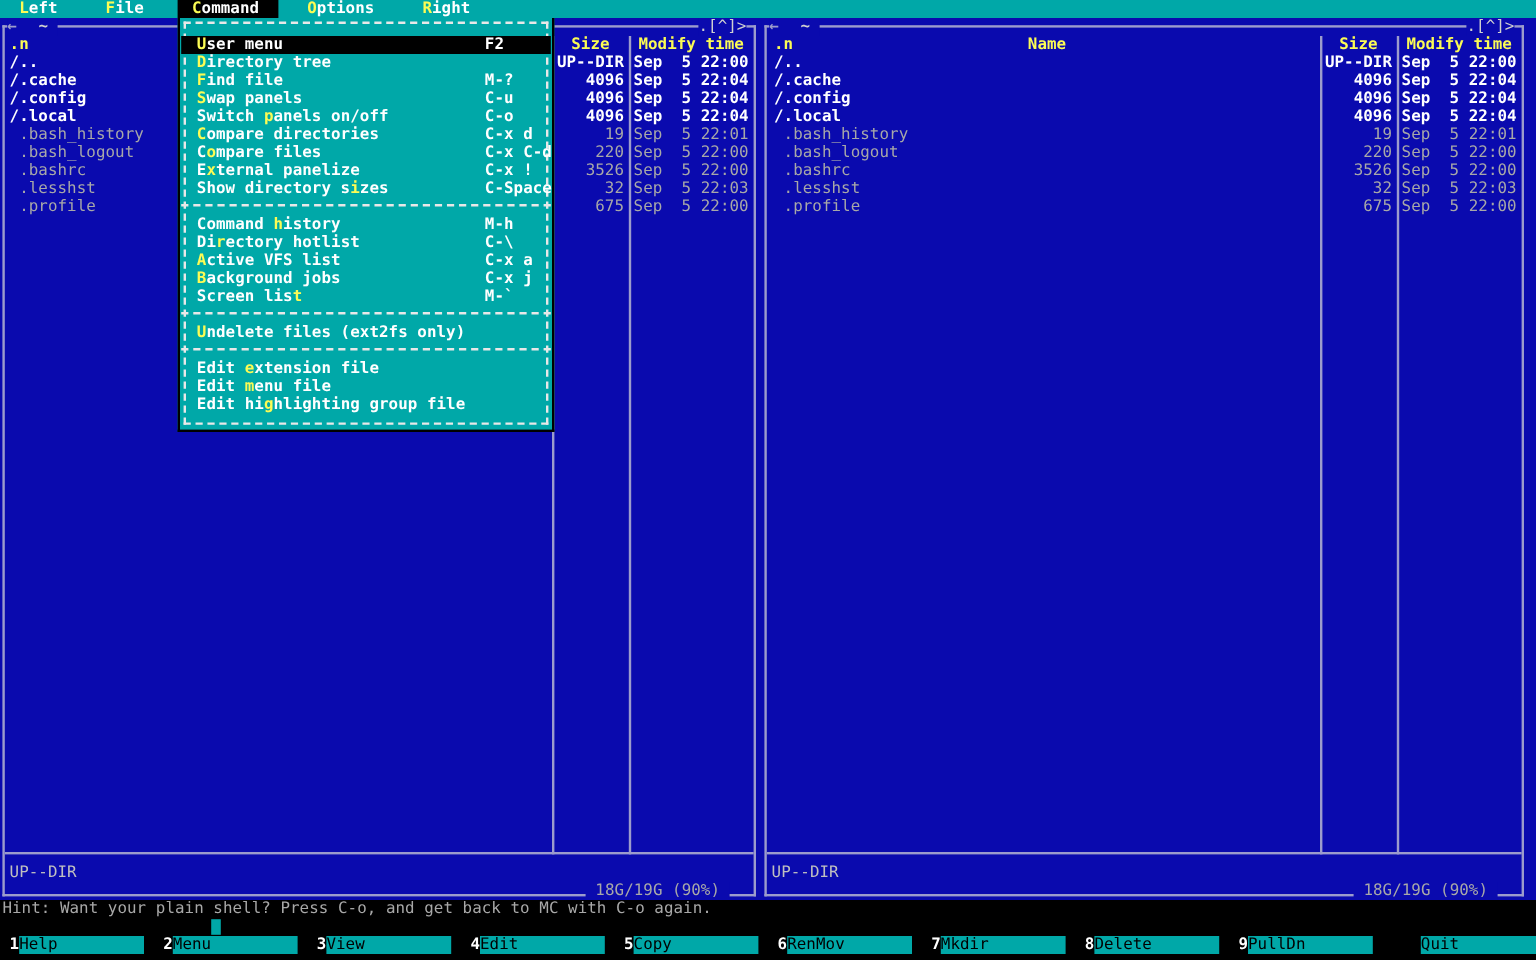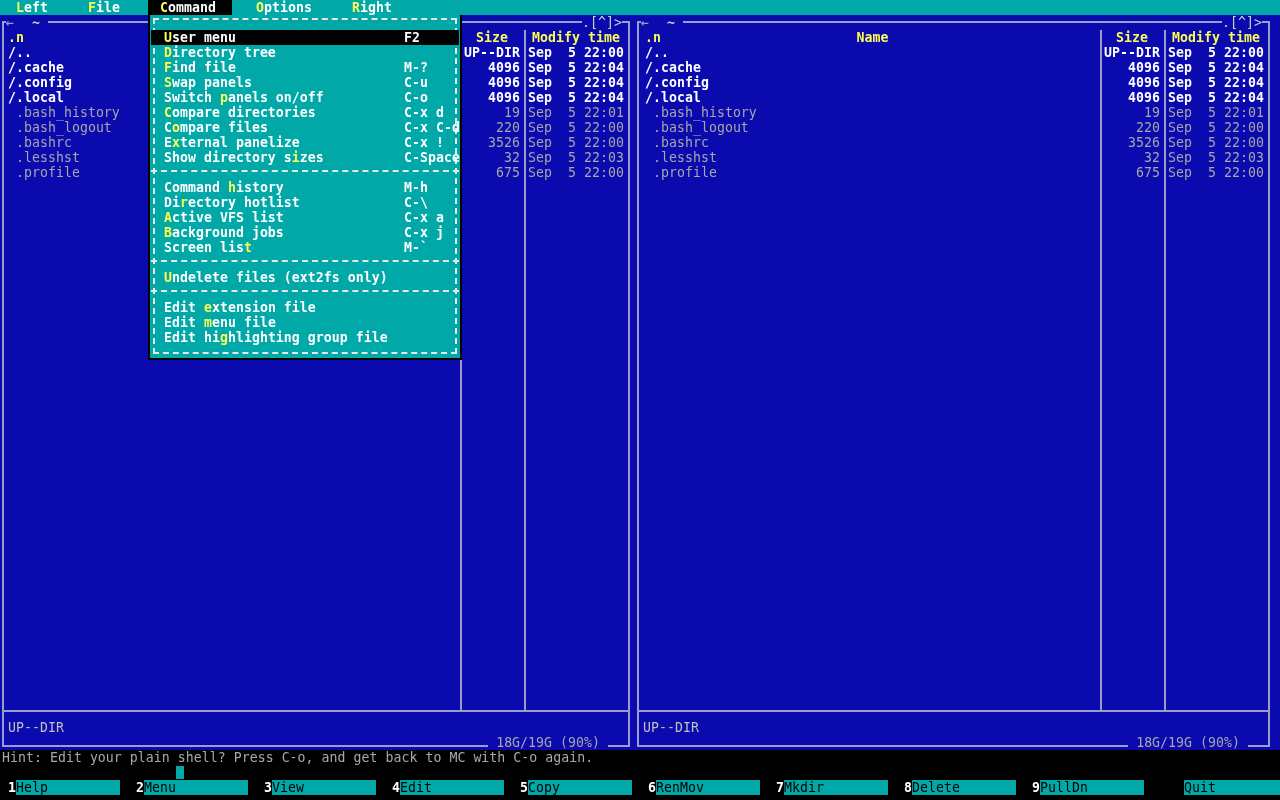--- a/index.html
+++ b/index.html
@@ -14,19 +14,19 @@
 </style>
 </head>
 <body>
 
 <div class="screen">
   <div class="blk" id="panels-bg" style="left: 0px; top: 15px; width: 1280px; height: 735px; background: rgb(10, 10, 174);"></div>
   <div class="blk" id="panel-left" style="left: 2px; top: 15px; width: 628px; height: 735px;"><div class="abs" style="left: 0px; top: 6px; width: 628px; height: 2px; background: rgb(156, 156, 204);"></div><div class="abs" style="left: 0px; top: 730px; width: 628px; height: 2px; background: rgb(156, 156, 204);"></div><div class="abs" style="left: 0px; top: 6px; width: 2px; height: 726px; background: rgb(156, 156, 204);"></div><div class="abs" style="left: 626px; top: 6px; width: 2px; height: 726px; background: rgb(156, 156, 204);"></div><div class="abs" style="left: 458px; top: 15px; width: 2px; height: 682px; background: rgb(156, 156, 204);"></div><div class="abs" style="left: 522px; top: 15px; width: 2px; height: 682px; background: rgb(156, 156, 204);"></div><div class="abs" style="left: 2px; top: 695px; width: 624px; height: 2px; background: rgb(156, 156, 204);"></div><div class="abs" style="left: 4px; top: 0px; background: rgb(10, 10, 174); color: rgb(156, 156, 204); font-weight: bold;">←  </div><div class="abs" style="left: 22px; top: 0px; background: rgb(10, 10, 174); color: rgb(208, 208, 208); font-weight: bold;"> ~ </div><div class="abs" style="right: 8px; top: 0px; background: rgb(10, 10, 174); color: rgb(208, 208, 208);">.[^]&gt;</div><div class="abs" style="left: 6px; top: 15px; color: rgb(252, 252, 84); font-weight: bold;">.n</div><div class="abs" style="left: 6px; top: 15px; width: 452px; text-align: center; color: rgb(252, 252, 84); font-weight: bold;">Name</div><div class="abs" style="left: 458px; top: 15px; width: 64px; text-align: center; color: rgb(252, 252, 84); font-weight: bold;">Size</div><div class="abs" style="left: 530px; top: 15px; color: rgb(252, 252, 84); font-weight: bold;">Modify time</div><div class="abs" style="left: 2px; top: 30px; width: 624px; height: 15px;"><div class="abs" style="left: 4px; top: 0px; color: rgb(255, 255, 255); font-weight: bold;">/..</div><div class="abs" style="left: 460px; top: 0px; width: 56px; text-align: right; color: rgb(255, 255, 255); font-weight: bold;">UP--DIR</div><div class="abs" style="left: 524px; top: 0px; color: rgb(255, 255, 255); font-weight: bold;">Sep  5 22:00</div></div><div class="abs" style="left: 2px; top: 45px; width: 624px; height: 15px;"><div class="abs" style="left: 4px; top: 0px; color: rgb(255, 255, 255); font-weight: bold;">/.cache</div><div class="abs" style="left: 460px; top: 0px; width: 56px; text-align: right; color: rgb(255, 255, 255); font-weight: bold;">4096</div><div class="abs" style="left: 524px; top: 0px; color: rgb(255, 255, 255); font-weight: bold;">Sep  5 22:04</div></div><div class="abs" style="left: 2px; top: 60px; width: 624px; height: 15px;"><div class="abs" style="left: 4px; top: 0px; color: rgb(255, 255, 255); font-weight: bold;">/.config</div><div class="abs" style="left: 460px; top: 0px; width: 56px; text-align: right; color: rgb(255, 255, 255); font-weight: bold;">4096</div><div class="abs" style="left: 524px; top: 0px; color: rgb(255, 255, 255); font-weight: bold;">Sep  5 22:04</div></div><div class="abs" style="left: 2px; top: 75px; width: 624px; height: 15px;"><div class="abs" style="left: 4px; top: 0px; color: rgb(255, 255, 255); font-weight: bold;">/.local</div><div class="abs" style="left: 460px; top: 0px; width: 56px; text-align: right; color: rgb(255, 255, 255); font-weight: bold;">4096</div><div class="abs" style="left: 524px; top: 0px; color: rgb(255, 255, 255); font-weight: bold;">Sep  5 22:04</div></div><div class="abs" style="left: 2px; top: 90px; width: 624px; height: 15px;"><div class="abs" style="left: 4px; top: 0px; color: rgb(168, 168, 168); font-weight: normal;"> .bash_history</div><div class="abs" style="left: 460px; top: 0px; width: 56px; text-align: right; color: rgb(168, 168, 168); font-weight: normal;">19</div><div class="abs" style="left: 524px; top: 0px; color: rgb(168, 168, 168); font-weight: normal;">Sep  5 22:01</div></div><div class="abs" style="left: 2px; top: 105px; width: 624px; height: 15px;"><div class="abs" style="left: 4px; top: 0px; color: rgb(168, 168, 168); font-weight: normal;"> .bash_logout</div><div class="abs" style="left: 460px; top: 0px; width: 56px; text-align: right; color: rgb(168, 168, 168); font-weight: normal;">220</div><div class="abs" style="left: 524px; top: 0px; color: rgb(168, 168, 168); font-weight: normal;">Sep  5 22:00</div></div><div class="abs" style="left: 2px; top: 120px; width: 624px; height: 15px;"><div class="abs" style="left: 4px; top: 0px; color: rgb(168, 168, 168); font-weight: normal;"> .bashrc</div><div class="abs" style="left: 460px; top: 0px; width: 56px; text-align: right; color: rgb(168, 168, 168); font-weight: normal;">3526</div><div class="abs" style="left: 524px; top: 0px; color: rgb(168, 168, 168); font-weight: normal;">Sep  5 22:00</div></div><div class="abs" style="left: 2px; top: 135px; width: 624px; height: 15px;"><div class="abs" style="left: 4px; top: 0px; color: rgb(168, 168, 168); font-weight: normal;"> .lesshst</div><div class="abs" style="left: 460px; top: 0px; width: 56px; text-align: right; color: rgb(168, 168, 168); font-weight: normal;">32</div><div class="abs" style="left: 524px; top: 0px; color: rgb(168, 168, 168); font-weight: normal;">Sep  5 22:03</div></div><div class="abs" style="left: 2px; top: 150px; width: 624px; height: 15px;"><div class="abs" style="left: 4px; top: 0px; color: rgb(168, 168, 168); font-weight: normal;"> .profile</div><div class="abs" style="left: 460px; top: 0px; width: 56px; text-align: right; color: rgb(168, 168, 168); font-weight: normal;">675</div><div class="abs" style="left: 524px; top: 0px; color: rgb(168, 168, 168); font-weight: normal;">Sep  5 22:00</div></div><div class="abs" style="left: 6px; top: 705px; color: rgb(192, 192, 192);">UP--DIR</div><div class="abs" style="right: 22px; top: 720px; background: rgb(10, 10, 174); color: rgb(168, 168, 168);"> 18G/19G (90%) </div></div>
   <div class="blk" id="panel-right" style="left: 637px; top: 15px; width: 633px; height: 735px;"><div class="abs" style="left: 0px; top: 6px; width: 633px; height: 2px; background: rgb(156, 156, 204);"></div><div class="abs" style="left: 0px; top: 730px; width: 633px; height: 2px; background: rgb(156, 156, 204);"></div><div class="abs" style="left: 0px; top: 6px; width: 2px; height: 726px; background: rgb(156, 156, 204);"></div><div class="abs" style="left: 631px; top: 6px; width: 2px; height: 726px; background: rgb(156, 156, 204);"></div><div class="abs" style="left: 463px; top: 15px; width: 2px; height: 682px; background: rgb(156, 156, 204);"></div><div class="abs" style="left: 527px; top: 15px; width: 2px; height: 682px; background: rgb(156, 156, 204);"></div><div class="abs" style="left: 2px; top: 695px; width: 629px; height: 2px; background: rgb(156, 156, 204);"></div><div class="abs" style="left: 4px; top: 0px; background: rgb(10, 10, 174); color: rgb(156, 156, 204); font-weight: bold;">←  </div><div class="abs" style="left: 22px; top: 0px; background: rgb(10, 10, 174); color: rgb(208, 208, 208); font-weight: bold;"> ~ </div><div class="abs" style="right: 8px; top: 0px; background: rgb(10, 10, 174); color: rgb(208, 208, 208);">.[^]&gt;</div><div class="abs" style="left: 8px; top: 15px; color: rgb(252, 252, 84); font-weight: bold;">.n</div><div class="abs" style="left: 8px; top: 15px; width: 455px; text-align: center; color: rgb(252, 252, 84); font-weight: bold;">Name</div><div class="abs" style="left: 463px; top: 15px; width: 64px; text-align: center; color: rgb(252, 252, 84); font-weight: bold;">Size</div><div class="abs" style="left: 535px; top: 15px; color: rgb(252, 252, 84); font-weight: bold;">Modify time</div><div class="abs" style="left: 2px; top: 30px; width: 629px; height: 15px;"><div class="abs" style="left: 6px; top: 0px; color: rgb(255, 255, 255); font-weight: bold;">/..</div><div class="abs" style="left: 465px; top: 0px; width: 56px; text-align: right; color: rgb(255, 255, 255); font-weight: bold;">UP--DIR</div><div class="abs" style="left: 529px; top: 0px; color: rgb(255, 255, 255); font-weight: bold;">Sep  5 22:00</div></div><div class="abs" style="left: 2px; top: 45px; width: 629px; height: 15px;"><div class="abs" style="left: 6px; top: 0px; color: rgb(255, 255, 255); font-weight: bold;">/.cache</div><div class="abs" style="left: 465px; top: 0px; width: 56px; text-align: right; color: rgb(255, 255, 255); font-weight: bold;">4096</div><div class="abs" style="left: 529px; top: 0px; color: rgb(255, 255, 255); font-weight: bold;">Sep  5 22:04</div></div><div class="abs" style="left: 2px; top: 60px; width: 629px; height: 15px;"><div class="abs" style="left: 6px; top: 0px; color: rgb(255, 255, 255); font-weight: bold;">/.config</div><div class="abs" style="left: 465px; top: 0px; width: 56px; text-align: right; color: rgb(255, 255, 255); font-weight: bold;">4096</div><div class="abs" style="left: 529px; top: 0px; color: rgb(255, 255, 255); font-weight: bold;">Sep  5 22:04</div></div><div class="abs" style="left: 2px; top: 75px; width: 629px; height: 15px;"><div class="abs" style="left: 6px; top: 0px; color: rgb(255, 255, 255); font-weight: bold;">/.local</div><div class="abs" style="left: 465px; top: 0px; width: 56px; text-align: right; color: rgb(255, 255, 255); font-weight: bold;">4096</div><div class="abs" style="left: 529px; top: 0px; color: rgb(255, 255, 255); font-weight: bold;">Sep  5 22:04</div></div><div class="abs" style="left: 2px; top: 90px; width: 629px; height: 15px;"><div class="abs" style="left: 6px; top: 0px; color: rgb(168, 168, 168); font-weight: normal;"> .bash_history</div><div class="abs" style="left: 465px; top: 0px; width: 56px; text-align: right; color: rgb(168, 168, 168); font-weight: normal;">19</div><div class="abs" style="left: 529px; top: 0px; color: rgb(168, 168, 168); font-weight: normal;">Sep  5 22:01</div></div><div class="abs" style="left: 2px; top: 105px; width: 629px; height: 15px;"><div class="abs" style="left: 6px; top: 0px; color: rgb(168, 168, 168); font-weight: normal;"> .bash_logout</div><div class="abs" style="left: 465px; top: 0px; width: 56px; text-align: right; color: rgb(168, 168, 168); font-weight: normal;">220</div><div class="abs" style="left: 529px; top: 0px; color: rgb(168, 168, 168); font-weight: normal;">Sep  5 22:00</div></div><div class="abs" style="left: 2px; top: 120px; width: 629px; height: 15px;"><div class="abs" style="left: 6px; top: 0px; color: rgb(168, 168, 168); font-weight: normal;"> .bashrc</div><div class="abs" style="left: 465px; top: 0px; width: 56px; text-align: right; color: rgb(168, 168, 168); font-weight: normal;">3526</div><div class="abs" style="left: 529px; top: 0px; color: rgb(168, 168, 168); font-weight: normal;">Sep  5 22:00</div></div><div class="abs" style="left: 2px; top: 135px; width: 629px; height: 15px;"><div class="abs" style="left: 6px; top: 0px; color: rgb(168, 168, 168); font-weight: normal;"> .lesshst</div><div class="abs" style="left: 465px; top: 0px; width: 56px; text-align: right; color: rgb(168, 168, 168); font-weight: normal;">32</div><div class="abs" style="left: 529px; top: 0px; color: rgb(168, 168, 168); font-weight: normal;">Sep  5 22:03</div></div><div class="abs" style="left: 2px; top: 150px; width: 629px; height: 15px;"><div class="abs" style="left: 6px; top: 0px; color: rgb(168, 168, 168); font-weight: normal;"> .profile</div><div class="abs" style="left: 465px; top: 0px; width: 56px; text-align: right; color: rgb(168, 168, 168); font-weight: normal;">675</div><div class="abs" style="left: 529px; top: 0px; color: rgb(168, 168, 168); font-weight: normal;">Sep  5 22:00</div></div><div class="abs" style="left: 6px; top: 705px; color: rgb(192, 192, 192);">UP--DIR</div><div class="abs" style="right: 22px; top: 720px; background: rgb(10, 10, 174); color: rgb(168, 168, 168);"> 18G/19G (90%) </div></div>
   <div class="blk" id="menubar" style="left: 0px; top: 0px; width: 1280px; height: 15px; background: rgb(0, 168, 168);"><div class="abs" style="left: 16px; top: 0px; font-weight: bold;"><span style="color: rgb(252, 252, 84);">L</span><span style="color: rgb(255, 255, 255);">eft</span></div><div class="abs" style="left: 88px; top: 0px; font-weight: bold;"><span style="color: rgb(252, 252, 84);">F</span><span style="color: rgb(255, 255, 255);">ile</span></div><div class="abs" style="left: 148px; top: 0px; width: 84px; height: 15px; background: rgb(0, 0, 0);"></div><div class="abs" style="left: 160px; top: 0px; font-weight: bold;"><span style="color: rgb(252, 252, 84);">C</span><span style="color: rgb(255, 255, 255);">ommand</span></div><div class="abs" style="left: 256px; top: 0px; font-weight: bold;"><span style="color: rgb(252, 252, 84);">O</span><span style="color: rgb(255, 255, 255);">ptions</span></div><div class="abs" style="left: 352px; top: 0px; font-weight: bold;"><span style="color: rgb(252, 252, 84);">R</span><span style="color: rgb(255, 255, 255);">ight</span></div></div>
   <div class="blk" id="dropdown" style="left: 148px; top: 15px; width: 314px; height: 345px; background: rgb(0, 168, 168); border-right: 2px solid rgb(0, 0, 0); border-bottom: 2px solid rgb(0, 0, 0); border-left: 2px solid rgb(0, 0, 0); box-sizing: border-box;"><div class="abs" style="left: 3px; top: 3px; width: 300px; height: 332px; border: 2px dashed rgb(232, 232, 232);"></div><div class="abs" style="left: 1px; top: 15px; width: 308px; height: 15px; background: rgb(0, 0, 0);"></div><div class="abs" style="left: 14px; top: 15px; width: 290px; font-weight: bold;"><span style="color: rgb(252, 252, 84);">U</span><span style="color: rgb(255, 255, 255);">ser menu</span><span style="position: absolute; left: 240px; color: rgb(255, 255, 255);">F2</span></div><div class="abs" style="left: 14px; top: 30px; width: 290px; font-weight: bold;"><span style="color: rgb(252, 252, 84);">D</span><span style="color: rgb(255, 255, 255);">irectory tree</span></div><div class="abs" style="left: 14px; top: 45px; width: 290px; font-weight: bold;"><span style="color: rgb(252, 252, 84);">F</span><span style="color: rgb(255, 255, 255);">ind file</span><span style="position: absolute; left: 240px; color: rgb(255, 255, 255);">M-?</span></div><div class="abs" style="left: 14px; top: 60px; width: 290px; font-weight: bold;"><span style="color: rgb(252, 252, 84);">S</span><span style="color: rgb(255, 255, 255);">wap panels</span><span style="position: absolute; left: 240px; color: rgb(255, 255, 255);">C-u</span></div><div class="abs" style="left: 14px; top: 75px; width: 290px; font-weight: bold;"><span style="color: rgb(255, 255, 255);">Switch </span><span style="color: rgb(252, 252, 84);">p</span><span style="color: rgb(255, 255, 255);">anels on/off</span><span style="position: absolute; left: 240px; color: rgb(255, 255, 255);">C-o</span></div><div class="abs" style="left: 14px; top: 90px; width: 290px; font-weight: bold;"><span style="color: rgb(252, 252, 84);">C</span><span style="color: rgb(255, 255, 255);">ompare directories</span><span style="position: absolute; left: 240px; color: rgb(255, 255, 255);">C-x d</span></div><div class="abs" style="left: 14px; top: 105px; width: 290px; font-weight: bold;"><span style="color: rgb(255, 255, 255);">C</span><span style="color: rgb(252, 252, 84);">o</span><span style="color: rgb(255, 255, 255);">mpare files</span><span style="position: absolute; left: 240px; color: rgb(255, 255, 255);">C-x C-d</span></div><div class="abs" style="left: 14px; top: 120px; width: 290px; font-weight: bold;"><span style="color: rgb(255, 255, 255);">E</span><span style="color: rgb(252, 252, 84);">x</span><span style="color: rgb(255, 255, 255);">ternal panelize</span><span style="position: absolute; left: 240px; color: rgb(255, 255, 255);">C-x !</span></div><div class="abs" style="left: 14px; top: 135px; width: 290px; font-weight: bold;"><span style="color: rgb(255, 255, 255);">Show directory s</span><span style="color: rgb(252, 252, 84);">i</span><span style="color: rgb(255, 255, 255);">zes</span><span style="position: absolute; left: 240px; color: rgb(255, 255, 255);">C-Space</span></div><div class="abs" style="left: 1px; top: 155px; width: 308px; height: 0px; border-top: 2px dashed rgb(232, 232, 232);"></div><div class="abs" style="left: 14px; top: 165px; width: 290px; font-weight: bold;"><span style="color: rgb(255, 255, 255);">Command </span><span style="color: rgb(252, 252, 84);">h</span><span style="color: rgb(255, 255, 255);">istory</span><span style="position: absolute; left: 240px; color: rgb(255, 255, 255);">M-h</span></div><div class="abs" style="left: 14px; top: 180px; width: 290px; font-weight: bold;"><span style="color: rgb(255, 255, 255);">Di</span><span style="color: rgb(252, 252, 84);">r</span><span style="color: rgb(255, 255, 255);">ectory hotlist</span><span style="position: absolute; left: 240px; color: rgb(255, 255, 255);">C-\</span></div><div class="abs" style="left: 14px; top: 195px; width: 290px; font-weight: bold;"><span style="color: rgb(252, 252, 84);">A</span><span style="color: rgb(255, 255, 255);">ctive VFS list</span><span style="position: absolute; left: 240px; color: rgb(255, 255, 255);">C-x a</span></div><div class="abs" style="left: 14px; top: 210px; width: 290px; font-weight: bold;"><span style="color: rgb(252, 252, 84);">B</span><span style="color: rgb(255, 255, 255);">ackground jobs</span><span style="position: absolute; left: 240px; color: rgb(255, 255, 255);">C-x j</span></div><div class="abs" style="left: 14px; top: 225px; width: 290px; font-weight: bold;"><span style="color: rgb(255, 255, 255);">Screen lis</span><span style="color: rgb(252, 252, 84);">t</span><span style="position: absolute; left: 240px; color: rgb(255, 255, 255);">M-`</span></div><div class="abs" style="left: 1px; top: 245px; width: 308px; height: 0px; border-top: 2px dashed rgb(232, 232, 232);"></div><div class="abs" style="left: 14px; top: 255px; width: 290px; font-weight: bold;"><span style="color: rgb(252, 252, 84);">U</span><span style="color: rgb(255, 255, 255);">ndelete files (ext2fs only)</span></div><div class="abs" style="left: 1px; top: 275px; width: 308px; height: 0px; border-top: 2px dashed rgb(232, 232, 232);"></div><div class="abs" style="left: 14px; top: 285px; width: 290px; font-weight: bold;"><span style="color: rgb(255, 255, 255);">Edit </span><span style="color: rgb(252, 252, 84);">e</span><span style="color: rgb(255, 255, 255);">xtension file</span></div><div class="abs" style="left: 14px; top: 300px; width: 290px; font-weight: bold;"><span style="color: rgb(255, 255, 255);">Edit </span><span style="color: rgb(252, 252, 84);">m</span><span style="color: rgb(255, 255, 255);">enu file</span></div><div class="abs" style="left: 14px; top: 315px; width: 290px; font-weight: bold;"><span style="color: rgb(255, 255, 255);">Edit hi</span><span style="color: rgb(252, 252, 84);">g</span><span style="color: rgb(255, 255, 255);">hlighting group file</span></div></div>
-  <div class="abs" id="hint-line" style="left: 2px; top: 750px; color: rgb(168, 168, 168);">Hint: Edit your plain shell? Press C-o, and get back to MC with C-o again.</div>
+  <div class="abs" id="hint-line" style="left: 2px; top: 750px; color: rgb(168, 168, 168);">Hint: Want your plain shell? Press C-o, and get back to MC with C-o again.</div>
   <div class="abs" id="prompt-row" style="left: 0px; top: 765px; width: 1280px; color: rgb(200, 200, 200);">
     <span>midnight@commander:~$</span>
   </div>
   <div class="blk" id="cursor" style="left: 176px; top: 766px; width: 8px; height: 13px; background: rgb(0, 168, 168);"></div>
   <div class="blk" id="fkeybar" style="left: 0px; top: 780px; width: 1280px; height: 15px; background: rgb(0, 0, 0);"><div class="abs" style="left: 0px; top: 0px; width: 128px; height: 15px;"><div class="abs" style="left: 0px; top: 0px; width: 16px; text-align: right; color: rgb(255, 255, 255); font-weight: bold;">1</div><div class="abs" style="left: 16px; top: 0px; width: 104px; background: rgb(0, 168, 168); color: rgb(0, 0, 0);">Help</div></div><div class="abs" style="left: 128px; top: 0px; width: 128px; height: 15px;"><div class="abs" style="left: 0px; top: 0px; width: 16px; text-align: right; color: rgb(255, 255, 255); font-weight: bold;">2</div><div class="abs" style="left: 16px; top: 0px; width: 104px; background: rgb(0, 168, 168); color: rgb(0, 0, 0);">Menu</div></div><div class="abs" style="left: 256px; top: 0px; width: 128px; height: 15px;"><div class="abs" style="left: 0px; top: 0px; width: 16px; text-align: right; color: rgb(255, 255, 255); font-weight: bold;">3</div><div class="abs" style="left: 16px; top: 0px; width: 104px; background: rgb(0, 168, 168); color: rgb(0, 0, 0);">View</div></div><div class="abs" style="left: 384px; top: 0px; width: 128px; height: 15px;"><div class="abs" style="left: 0px; top: 0px; width: 16px; text-align: right; color: rgb(255, 255, 255); font-weight: bold;">4</div><div class="abs" style="left: 16px; top: 0px; width: 104px; background: rgb(0, 168, 168); color: rgb(0, 0, 0);">Edit</div></div><div class="abs" style="left: 512px; top: 0px; width: 128px; height: 15px;"><div class="abs" style="left: 0px; top: 0px; width: 16px; text-align: right; color: rgb(255, 255, 255); font-weight: bold;">5</div><div class="abs" style="left: 16px; top: 0px; width: 104px; background: rgb(0, 168, 168); color: rgb(0, 0, 0);">Copy</div></div><div class="abs" style="left: 640px; top: 0px; width: 128px; height: 15px;"><div class="abs" style="left: 0px; top: 0px; width: 16px; text-align: right; color: rgb(255, 255, 255); font-weight: bold;">6</div><div class="abs" style="left: 16px; top: 0px; width: 104px; background: rgb(0, 168, 168); color: rgb(0, 0, 0);">RenMov</div></div><div class="abs" style="left: 768px; top: 0px; width: 128px; height: 15px;"><div class="abs" style="left: 0px; top: 0px; width: 16px; text-align: right; color: rgb(255, 255, 255); font-weight: bold;">7</div><div class="abs" style="left: 16px; top: 0px; width: 104px; background: rgb(0, 168, 168); color: rgb(0, 0, 0);">Mkdir</div></div><div class="abs" style="left: 896px; top: 0px; width: 128px; height: 15px;"><div class="abs" style="left: 0px; top: 0px; width: 16px; text-align: right; color: rgb(255, 255, 255); font-weight: bold;">8</div><div class="abs" style="left: 16px; top: 0px; width: 104px; background: rgb(0, 168, 168); color: rgb(0, 0, 0);">Delete</div></div><div class="abs" style="left: 1024px; top: 0px; width: 128px; height: 15px;"><div class="abs" style="left: 0px; top: 0px; width: 16px; text-align: right; color: rgb(255, 255, 255); font-weight: bold;">9</div><div class="abs" style="left: 16px; top: 0px; width: 104px; background: rgb(0, 168, 168); color: rgb(0, 0, 0);">PullDn</div></div><div class="abs" style="left: 1152px; top: 0px; width: 128px; height: 15px;"><div class="abs" style="left: 16px; top: 0px; width: 32px; text-align: right; color: rgb(255, 255, 255); font-weight: bold;">10</div><div class="abs" style="left: 32px; top: 0px; width: 114px; background: rgb(0, 168, 168); color: rgb(0, 0, 0);">Quit</div></div></div>
 </div>
 
 </body></html>

